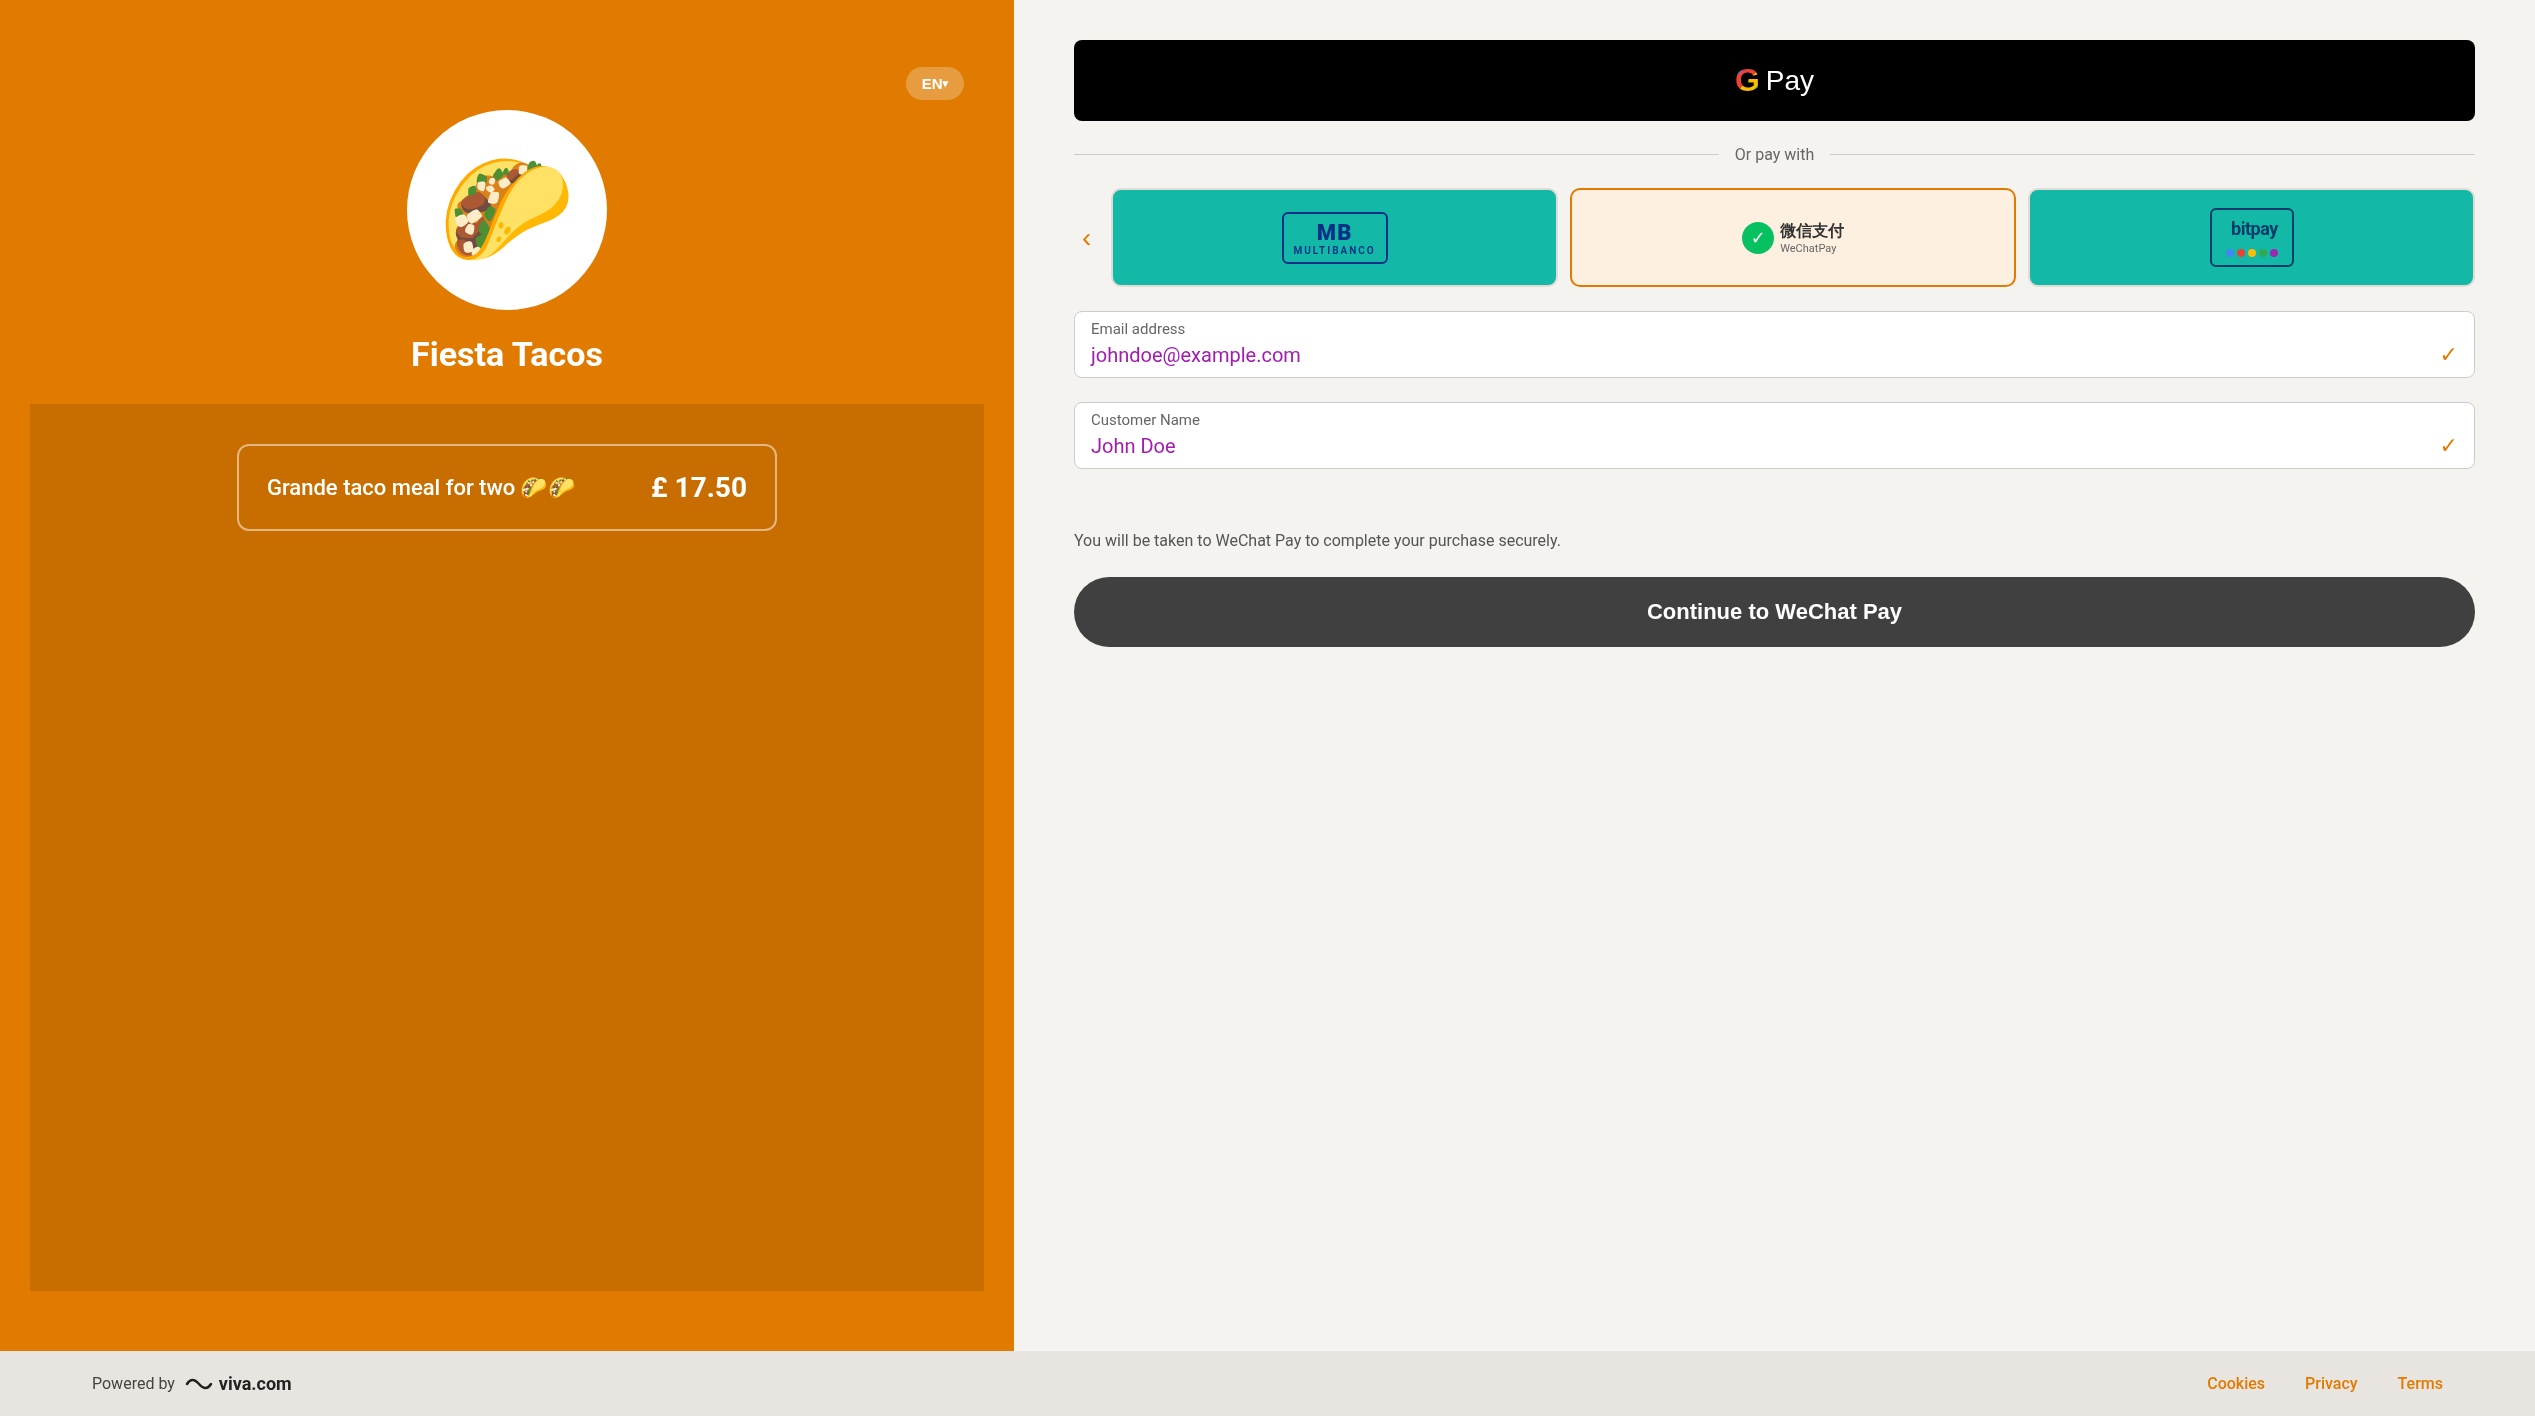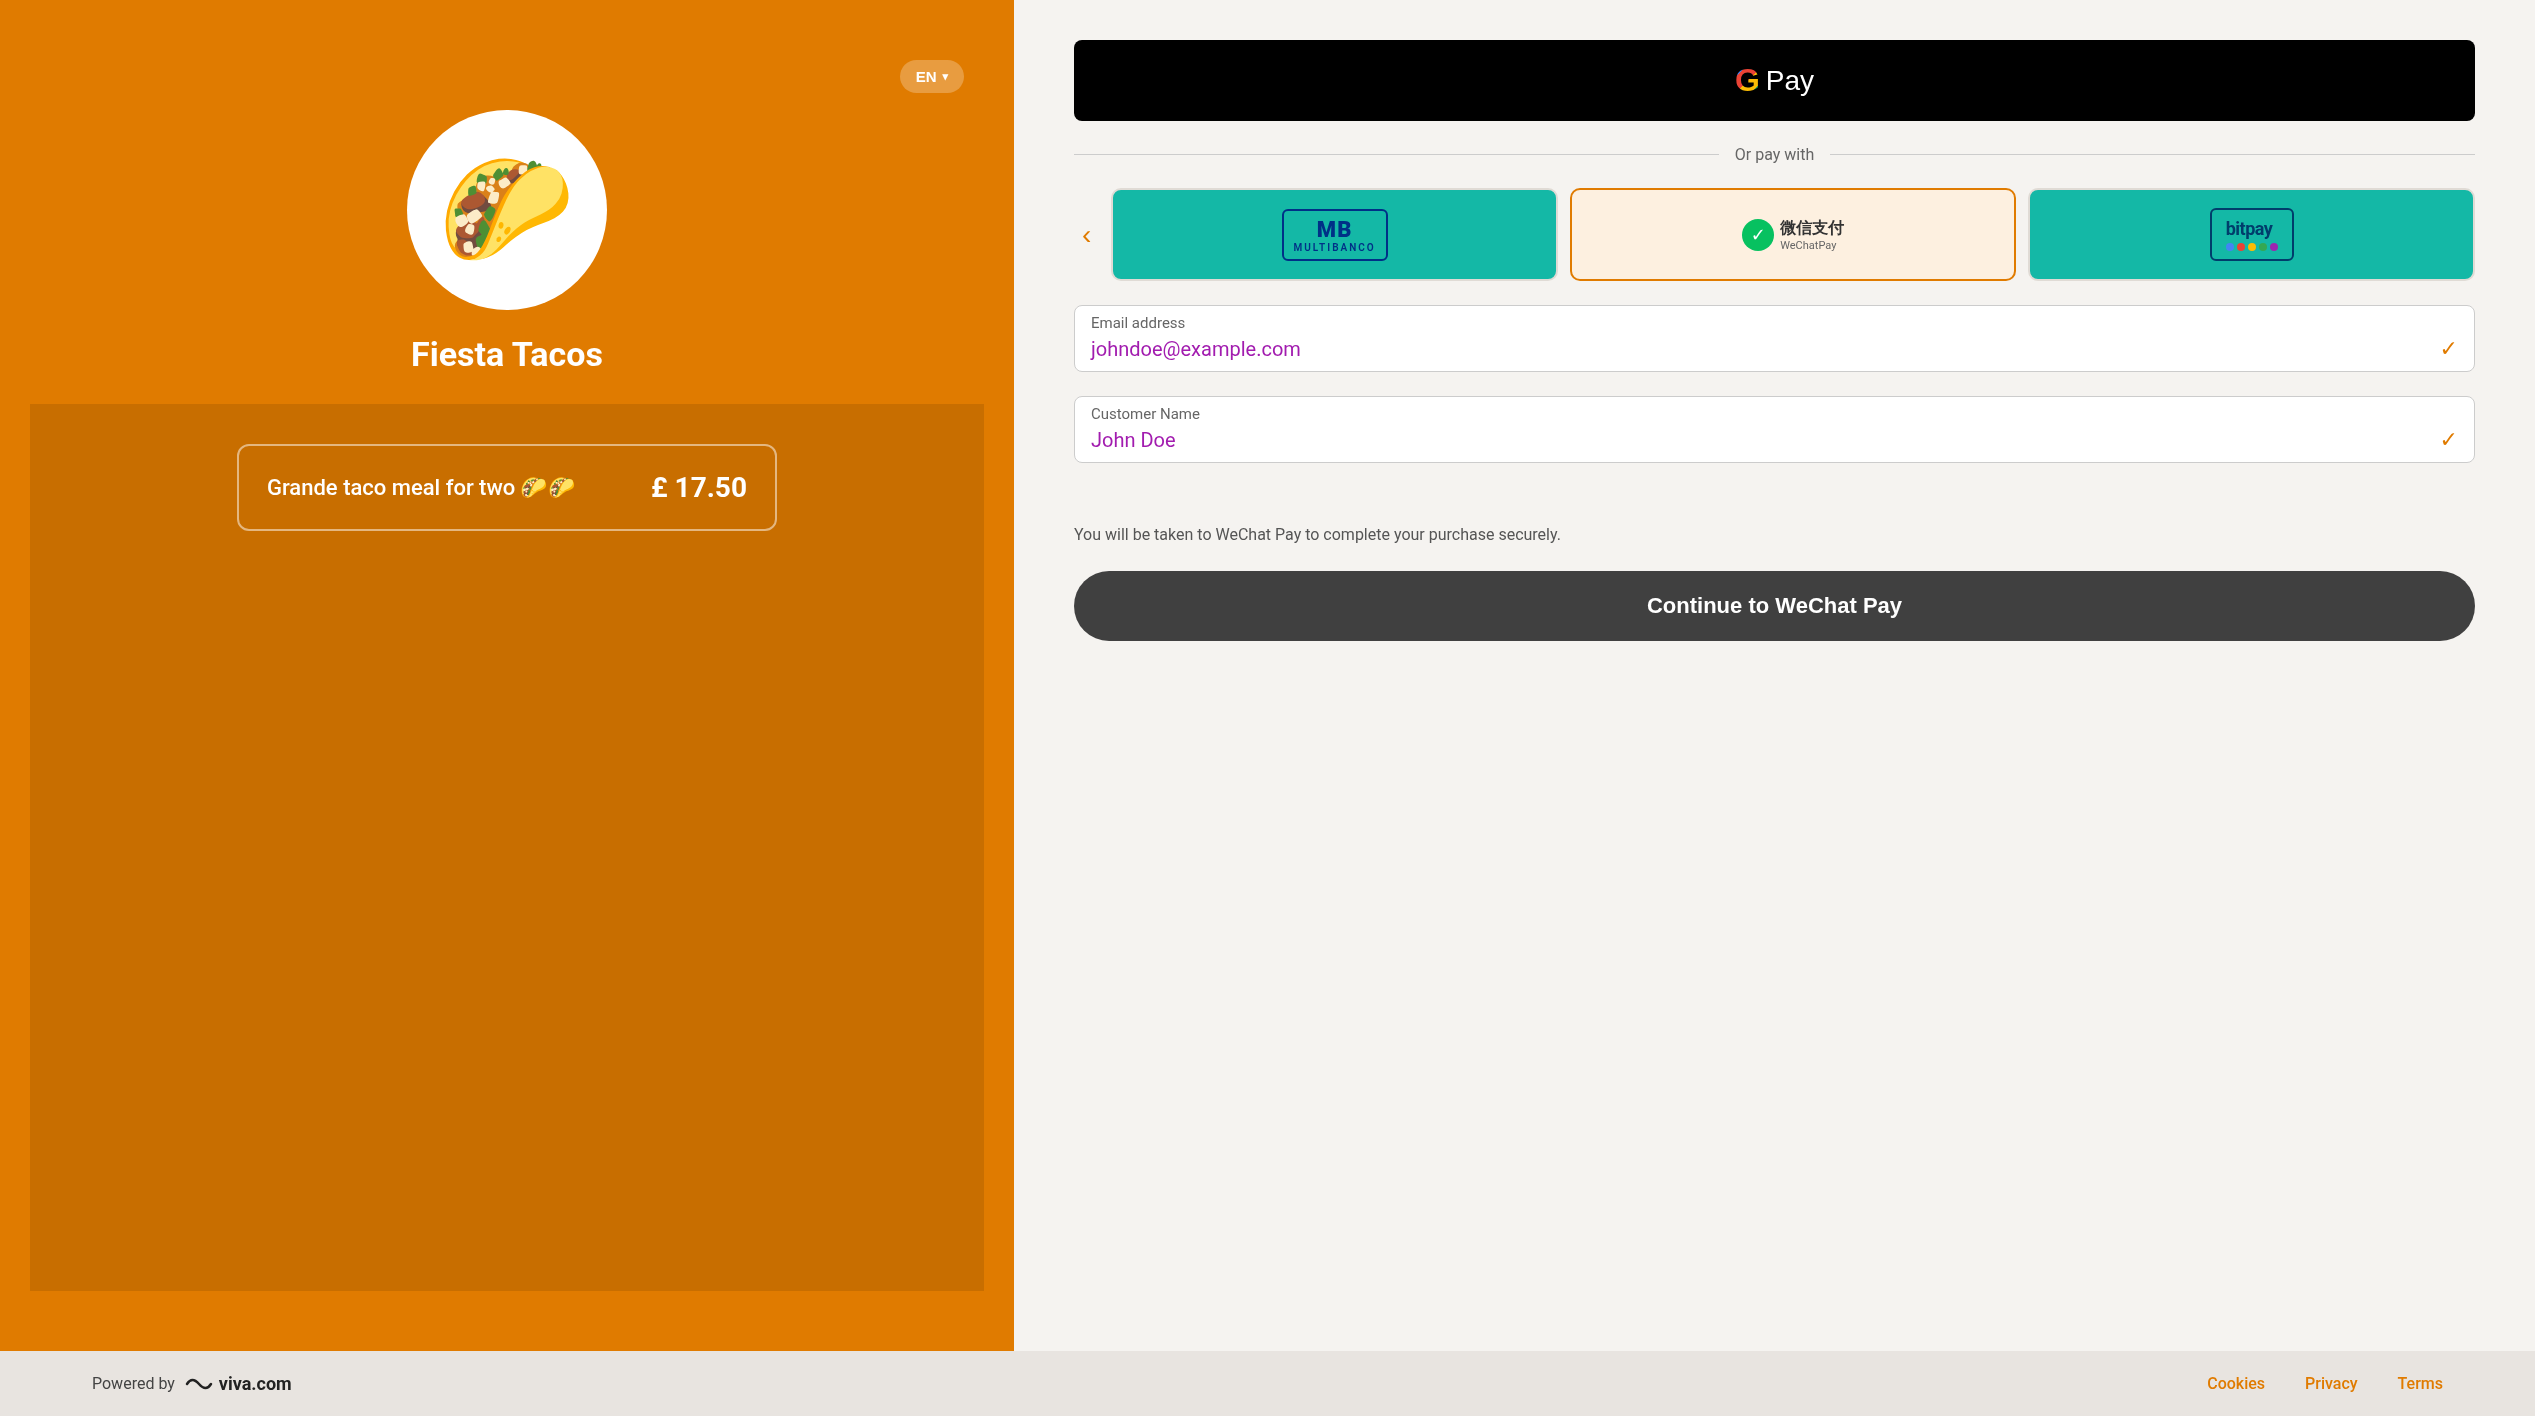--- a/index.html
+++ b/index.html
@@ -22,33 +22,33 @@
       width: 40%;
       background: #e07b00;
       display: flex;
       flex-direction: column;
       align-items: center;
       position: relative;
       padding: 40px 30px 60px;
     }
     .lang-button {
       position: absolute;
-      top: 20px;
+      top: 27px;
       right: 20px;
       background: rgba(255,255,255,0.25);
       border: none;
       border-radius: 20px;
       padding: 8px 16px;
       color: white;
       font-size: 15px;
       font-weight: 600;
       cursor: pointer;
       display: flex;
       align-items: center;
-      gap: 6px;
+      gap: 0;
     }
     .lang-button .chevron {
       font-size: 11px;
     }
     .logo-circle {
       width: 200px;
       height: 200px;
       background: white;
       border-radius: 50%;
       display: flex;
@@ -412,21 +412,21 @@
               <div class="wechat-text-block">
                 <span class="wechat-cn">微信支付</span>
                 <span class="wechat-en">WeChatPay</span>
               </div>
             </div>
           </div>
         </div>
 
         <div class="payment-option">
           <div class="payment-option-inner">
-            <div style="border: 2px solid #003d6b; border-radius: 6px; padding: 8px 14px; display: flex; flex-direction: column; align-items: flex-start; gap: 4px;">
+            <div style="border: 2px solid #003d6b; border-radius: 6px; padding: 8px 14px; display: flex; flex-direction: column; align-items: flex-end; gap: 10px;">
               <span class="bitpay-text">bitpay</span>
               <div class="bitpay-dots">
                 <div class="dot" style="background:#4285f4;"></div>
                 <div class="dot" style="background:#ea4335;"></div>
                 <div class="dot" style="background:#fbbc04;"></div>
                 <div class="dot" style="background:#34a853;"></div>
                 <div class="dot" style="background:#9c27b0;"></div>
               </div>
             </div>
           </div>

